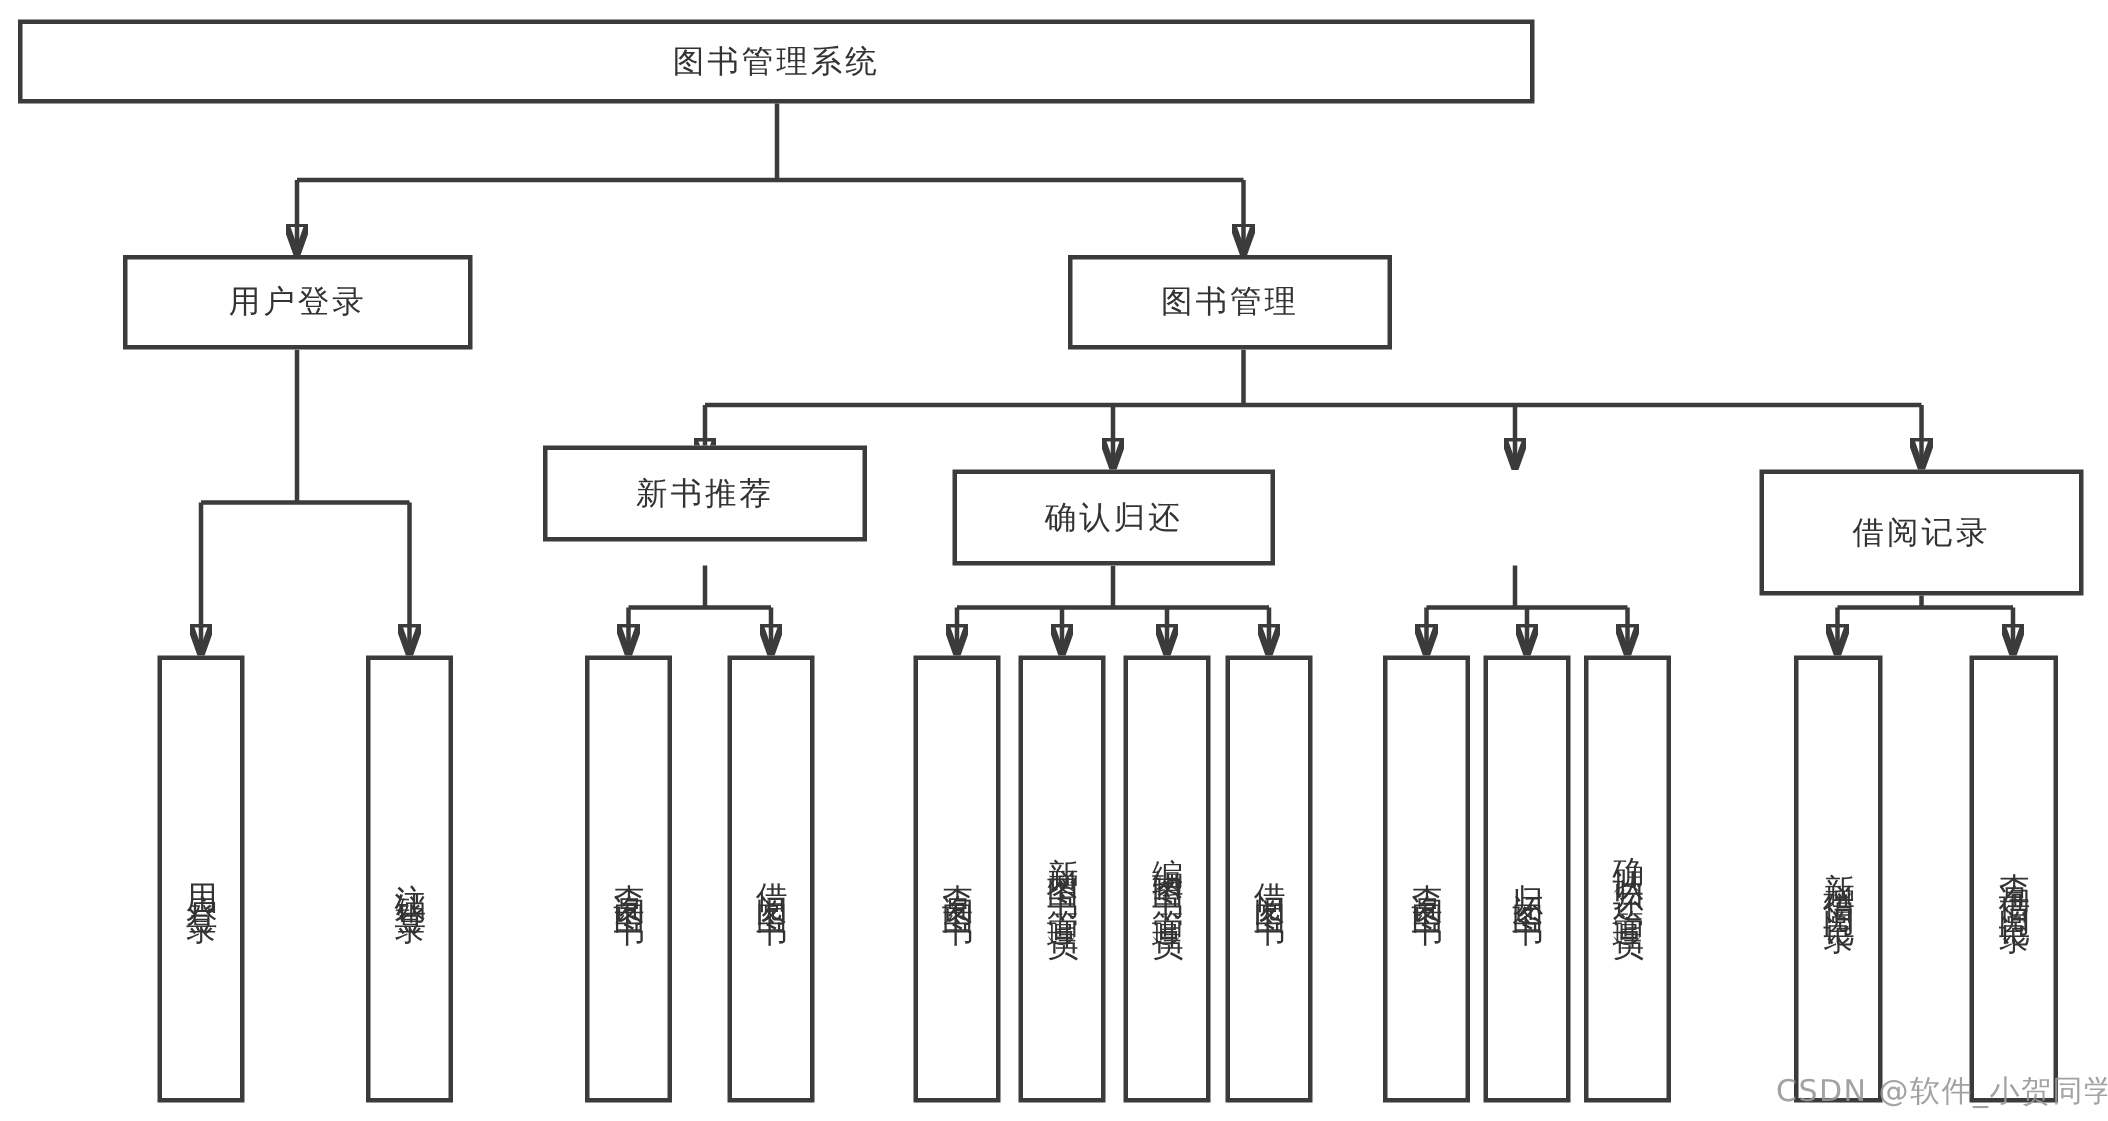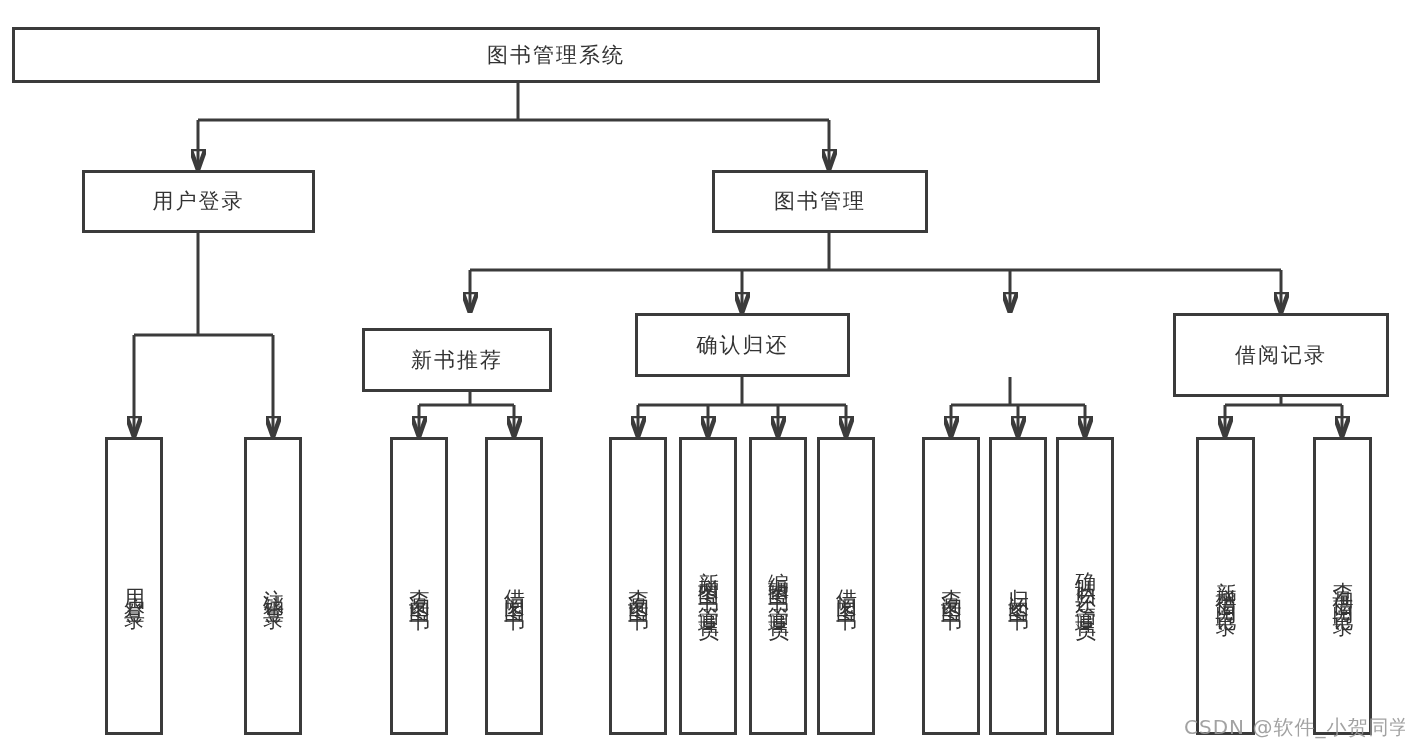--- a/index.html
+++ b/index.html
@@ -71,32 +71,32 @@
     <path d="M1010,377 L1010,405 M951,405 L1085,405"></path>
     <path class="a" d="M951,405 L951,433"></path>
     <path class="a" d="M1018,405 L1018,433"></path>
     <path class="a" d="M1085,405 L1085,433"></path>
 
     <path d="M1281,377 L1281,405 M1225,405 L1342,405"></path>
     <path class="a" d="M1225,405 L1225,433"></path>
     <path class="a" d="M1342,405 L1342,433"></path>
   </svg>
 
-  <div class="box h" style="left:12px;top:27px;width:1088px;height:56px">
+  <div class="box h" style="left:12px;top:13px;width:1011px;height:56px">
     <span class="label">图书管理系统</span>
   </div>
 
   <div class="box h" style="left:82px;top:170px;width:233px;height:63px">
     <span class="label">用户登录</span>
   </div>
   <div class="box h" style="left:712px;top:170px;width:216px;height:63px">
     <span class="label">图书管理</span>
   </div>
 
-  <div class="box h" style="left:362px;top:328px;width:190px;height:64px">
+  <div class="box h" style="left:362px;top:297px;width:216px;height:64px">
     <span class="label">新书推荐</span>
   </div>
   <div class="box h" style="left:635px;top:313px;width:215px;height:64px">
     <span class="label">确认归还</span>
   </div>
   <div class="box h" style="left:1173px;top:313px;width:216px;height:84px">
     <span class="label">借阅记录</span>
   </div>
 
   <div class="box v" style="left:105px;top:437px;width:58px;height:298px">

